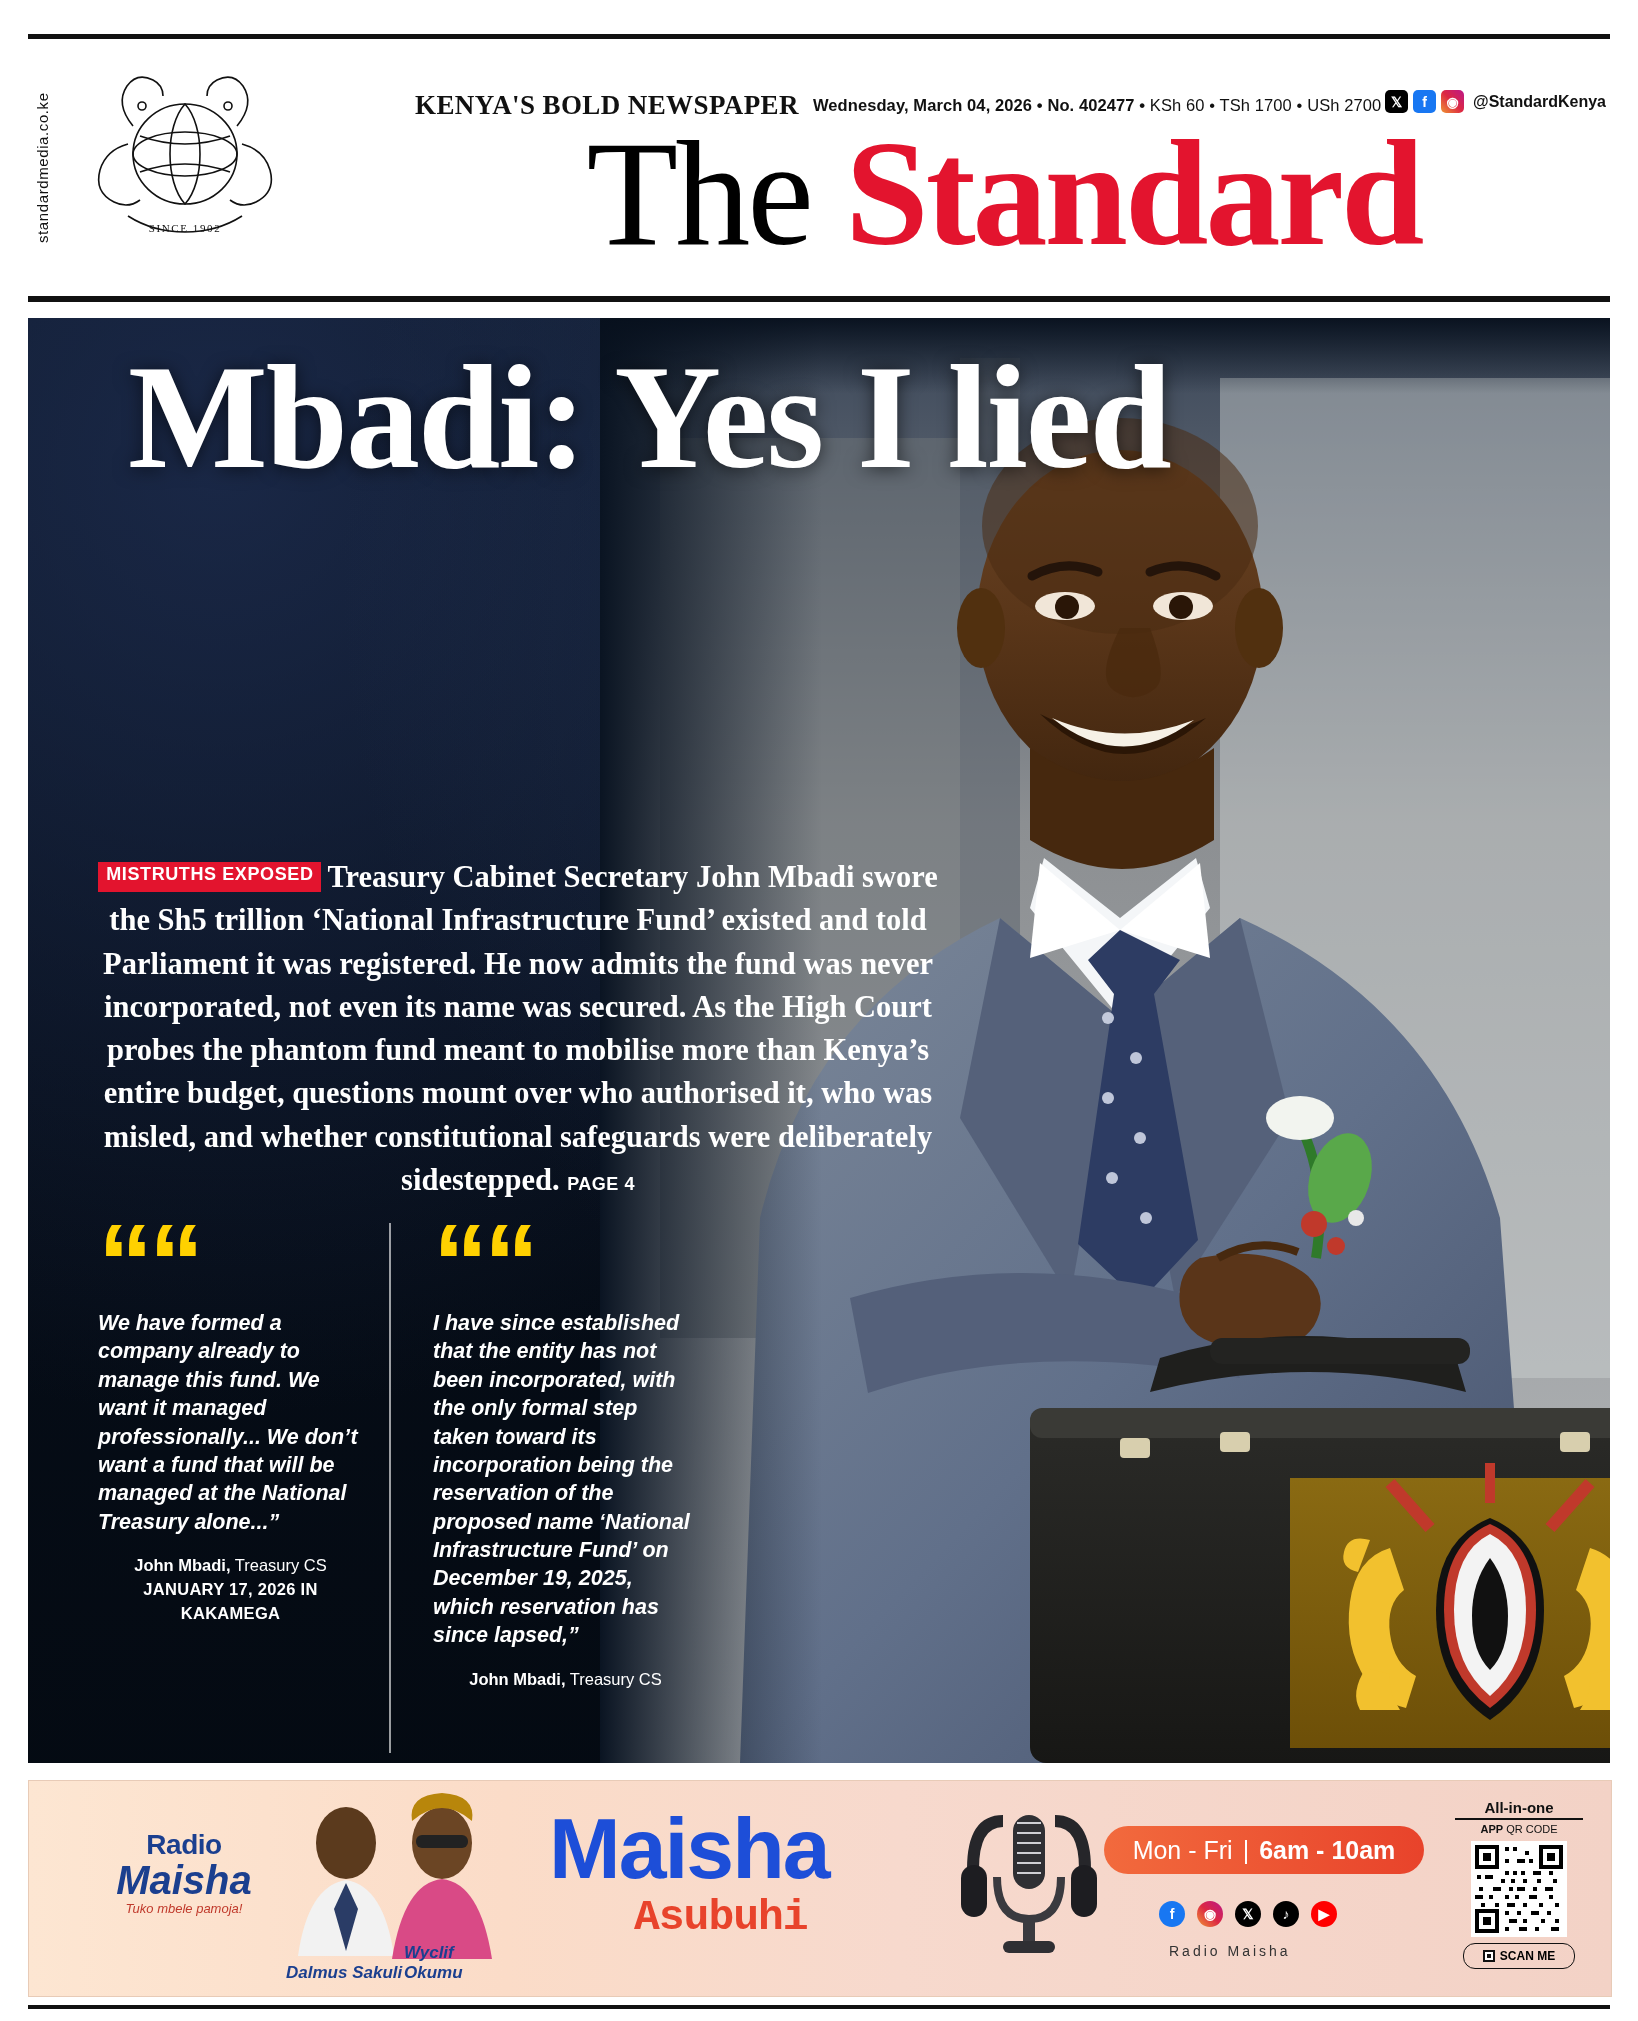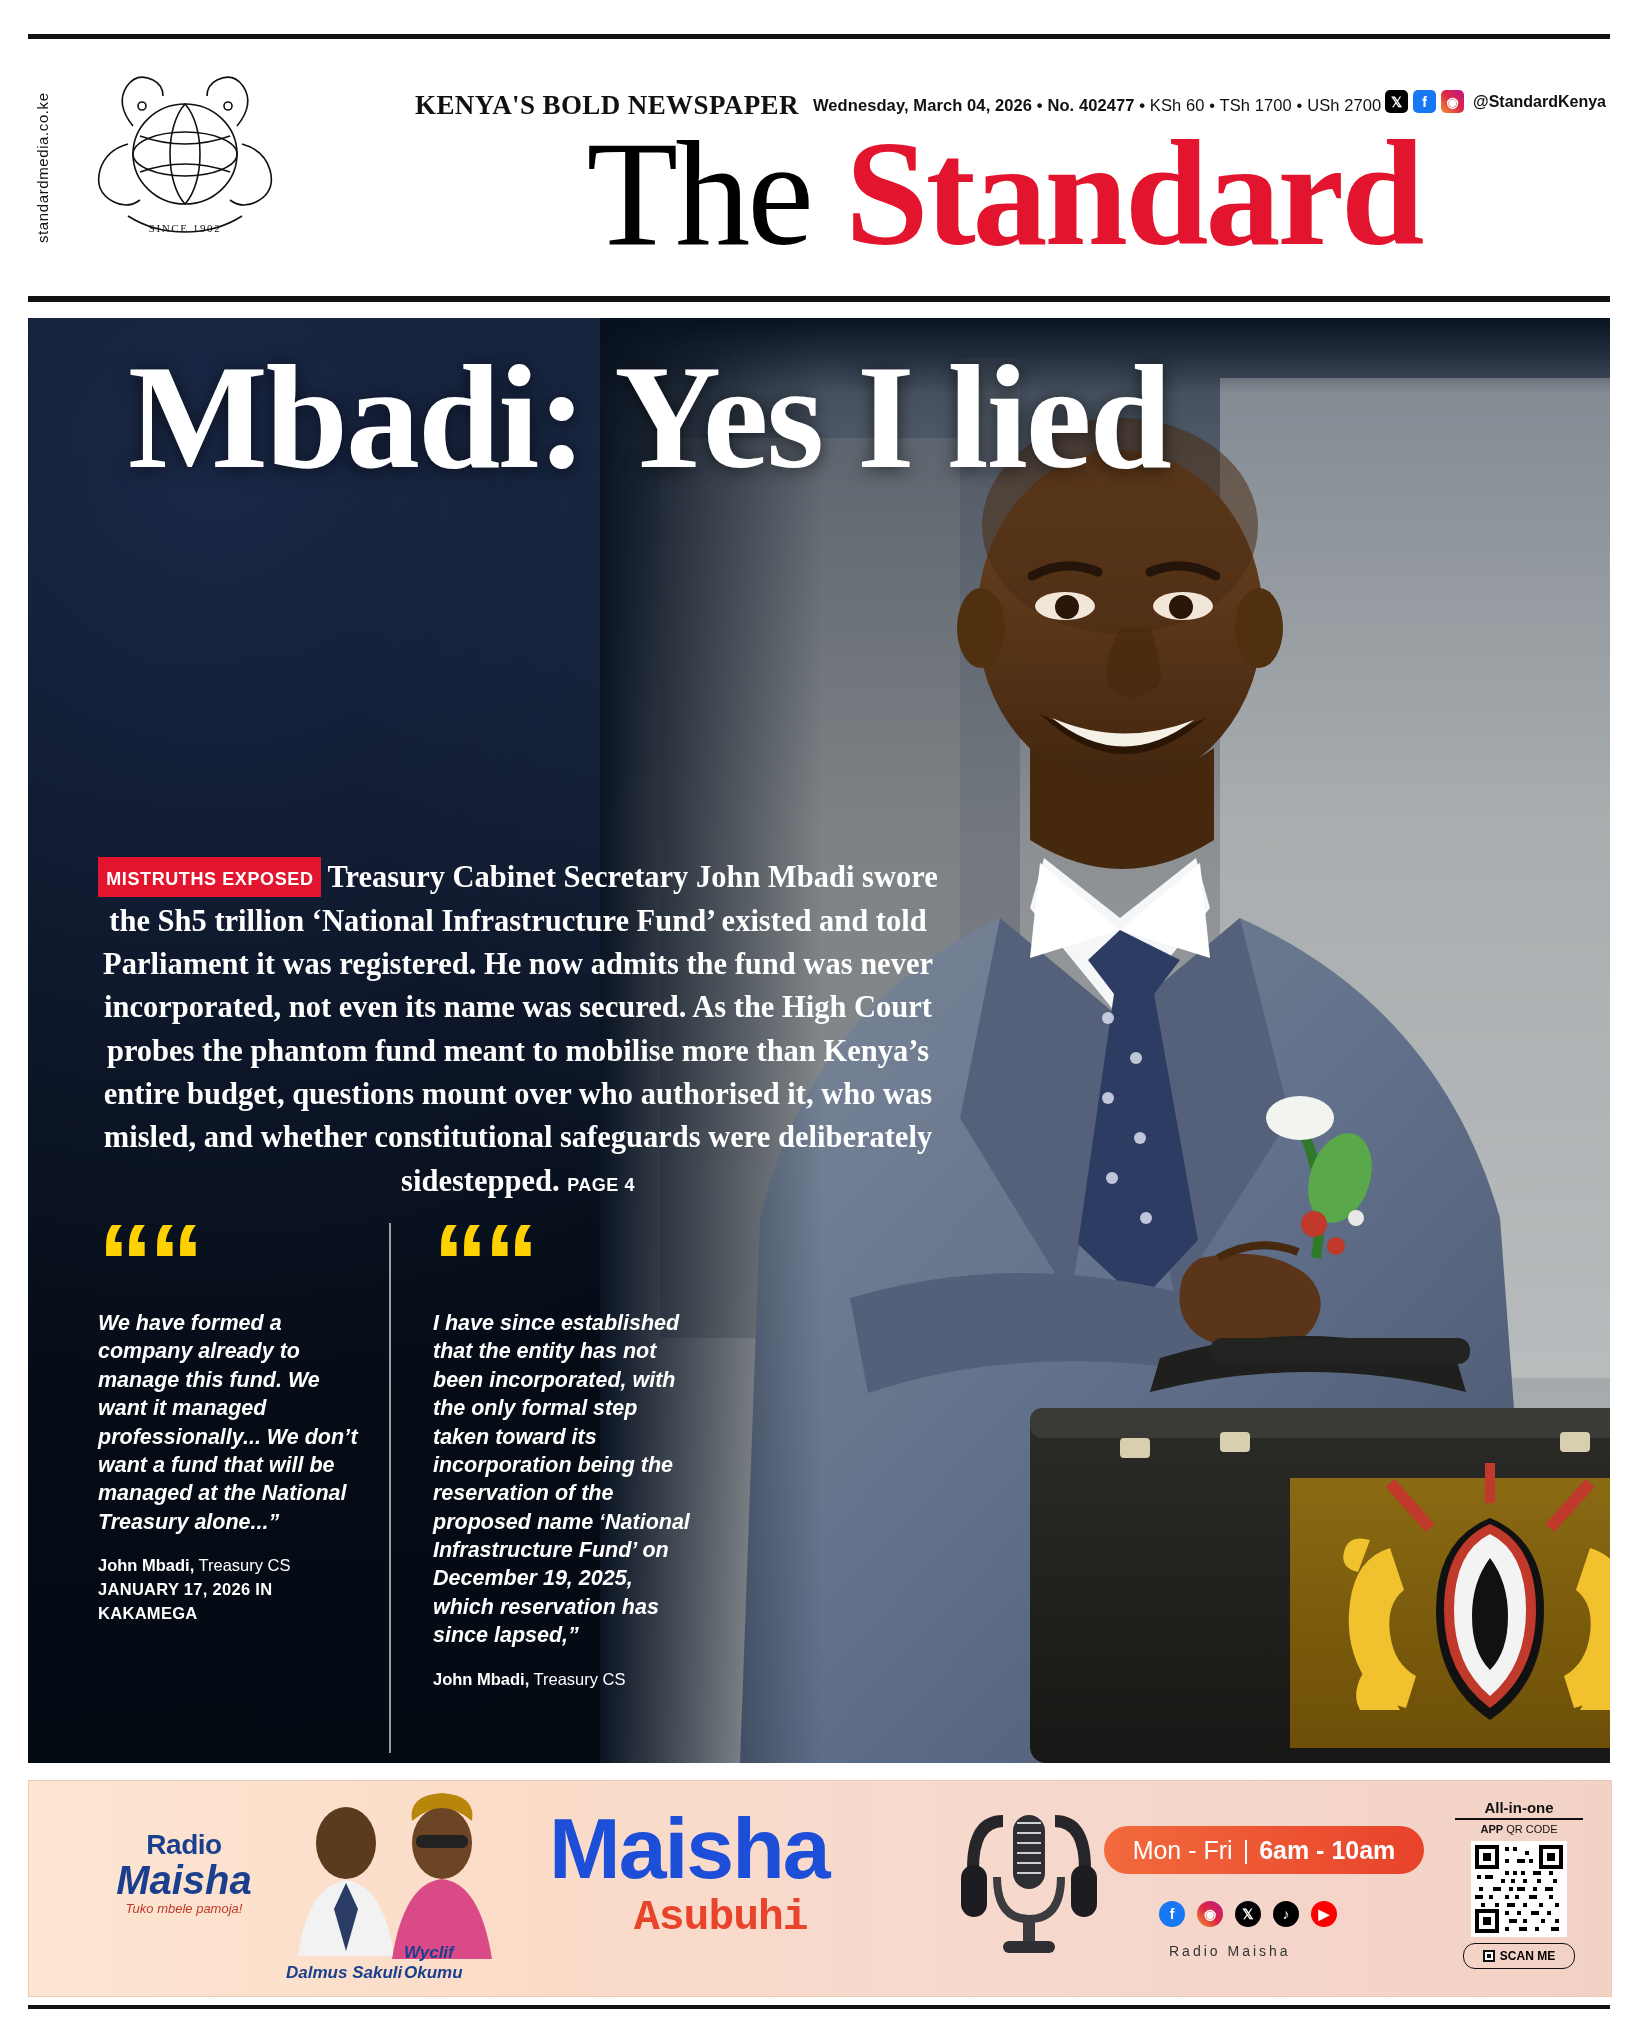--- a/index.html
+++ b/index.html
@@ -188,21 +188,21 @@
     color: #fff;
   }
   .badge {
     display: inline-block;
     background: #E3142E;
     color: #fff;
     font-family: "Liberation Sans", sans-serif;
     font-weight: bold;
     font-size: 18px;
     letter-spacing: 0.6px;
-    padding: 10px 8px 4px;
+    padding: 0 8px 4px;
     vertical-align: middle;
     margin-right: 6px;
     position: relative;
     top: -3px;
   }
   .page-ref {
     font-family: "Liberation Sans", sans-serif;
     font-weight: bold;
     font-size: 18px;
     letter-spacing: .5px;
@@ -237,20 +237,21 @@
     font-size: 21.5px;
     line-height: 1.32;
     color: #fff;
   }
   .qattrib {
     margin-top: 18px;
     font-family: "Liberation Sans", sans-serif;
     font-size: 16.5px;
     color: #fff;
     line-height: 1.45;
+    text-align: center;
   }
   .qattrib b { font-weight: bold; }
   .qattrib .when {
     display: block;
     font-weight: bold;
     letter-spacing: .3px;
   }
 
   
   .photo-svg { position: absolute; inset: 0; }

